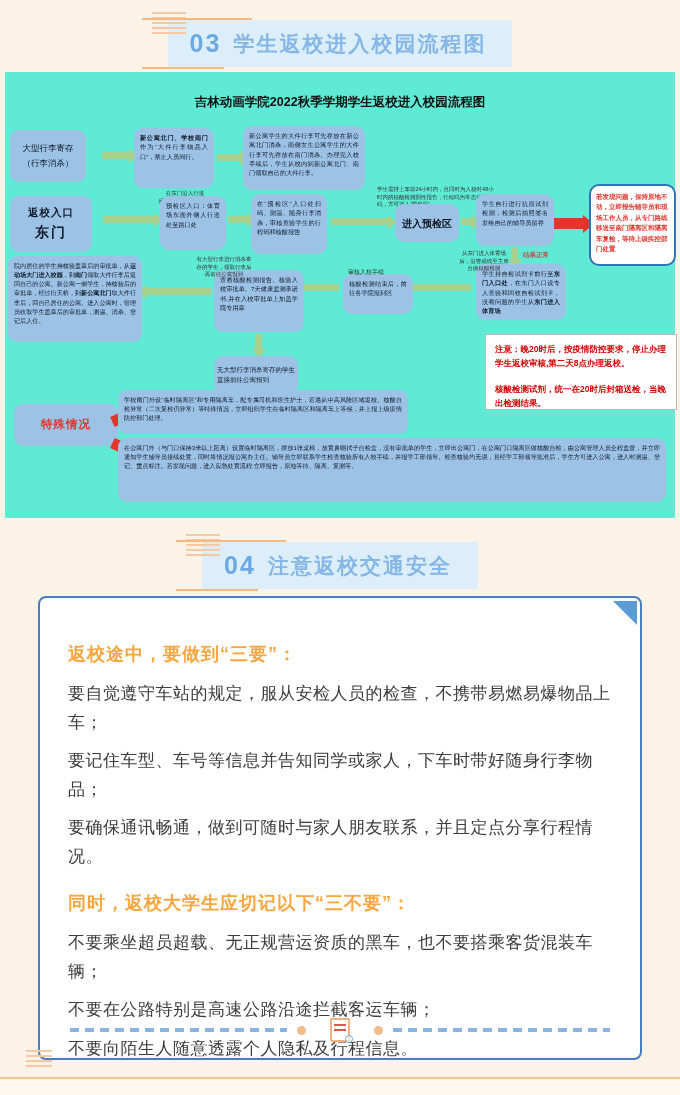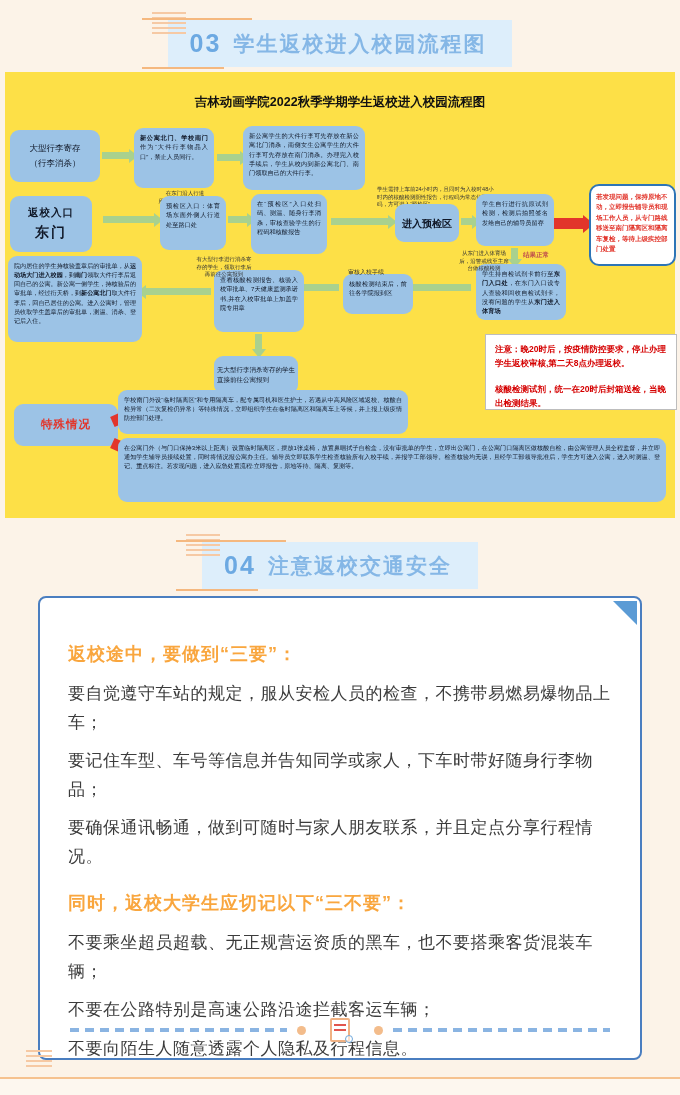--- a/index.html
+++ b/index.html
@@ -11,21 +11,21 @@
   .sec-head .badge{position:relative;display:inline-block;background:#ddeefb;padding:9px 26px 9px 22px;}
   .sec-head .num{font-size:25px;font-weight:bold;color:#6ca9e2;letter-spacing:2px;margin-right:12px;vertical-align:middle;}
   .sec-head .ttl{font-size:21px;font-weight:bold;color:#85b7e6;letter-spacing:2px;vertical-align:middle;}
   .hatch{position:absolute;background:repeating-linear-gradient(180deg,#f6c9a4 0 2px,rgba(255,255,255,0) 2px 5px);}
   .badge .hatch{left:-16px;top:-8px;width:34px;height:22px;}
   .oline{position:absolute;height:2px;background:#f5b87f;}
   .badge .oline.t{top:-2px;left:-26px;width:110px;}
   .badge .oline.b{bottom:-2px;left:-26px;width:82px;}
 
   
-  .flow-panel{position:absolute;left:5px;top:72px;width:670px;height:446px;background:#fde047;}
+  .flow-panel{position:absolute;left:5px;top:72px;width:670px;height:446px;background:#5eead4;}
   .flow-title{position:absolute;left:0;top:22px;width:100%;text-align:center;font-size:12.5px;font-weight:bold;color:#111;}
   .nd{position:absolute;background:#9cc3e6;border-radius:9px;padding:5px 6px;box-sizing:border-box;
       font-size:6.2px;line-height:1.5;color:#101828;text-align:justify;}
   .nd.ctr{display:flex;align-items:center;justify-content:center;text-align:center;padding:3px;}
   .pre{white-space:pre-line;}
   .bd{font-weight:bold;}
   .lbl{position:absolute;font-size:5.5px;line-height:1.4;color:#333;text-align:center;white-space:pre-line;margin-left:46px;}
   .lbl.red{color:#c0504d;font-weight:bold;}
   .ar{position:absolute;background:#a9d18e;height:7px;}
   .ar::after{content:"";position:absolute;top:50%;transform:translateY(-50%);right:-8px;width:0;height:0;
@@ -76,21 +76,21 @@
       <div class="hatch"></div>
       <div class="oline t"></div>
       <div class="oline b"></div>
       <span class="num">03</span><span class="ttl">学生返校进入校园流程图</span>
     </div>
   </div>
 
   <div class="flow-panel">
     <div class="flow-title">吉林动画学院2022秋季学期学生返校进入校园流程图</div>
 
-    <div class="nd ctr pre a1t" style="left:5px;top:58px;width:90px;height:52px;">大型行李寄存
+    <div class="nd ctr pre a1t" style="left:5px;top:58px;width:76px;height:52px;">大型行李寄存
 （行李消杀）</div>
     <div class="ar" style="left:97px;top:80px;width:28px;"></div>
     <div class="nd" style="left:129px;top:56px;width:80px;height:60px;"><span class="bd">新公寓北门、学校南门</span><span>作为“大件行李物品入口”，禁止人员同行。</span></div>
     <div class="lbl" style="left:211px;top:62px;width:46px;">行李消杀
 区域划分</div>
     <div class="ar" style="left:212px;top:82px;width:24px;"></div>
     <div class="nd" style="left:238px;top:54px;width:122px;height:64px;">新公寓学生的大件行李可先存放在新公寓北门消杀，南侧女生公寓学生的大件行李可先存放在南门消杀。办理完入校手续后，学生从校内到新公寓北门、南门领取自己的大件行李。</div>
 
     <div class="nd ctr" style="left:5px;top:124px;width:82px;height:56px;">
       <div>

